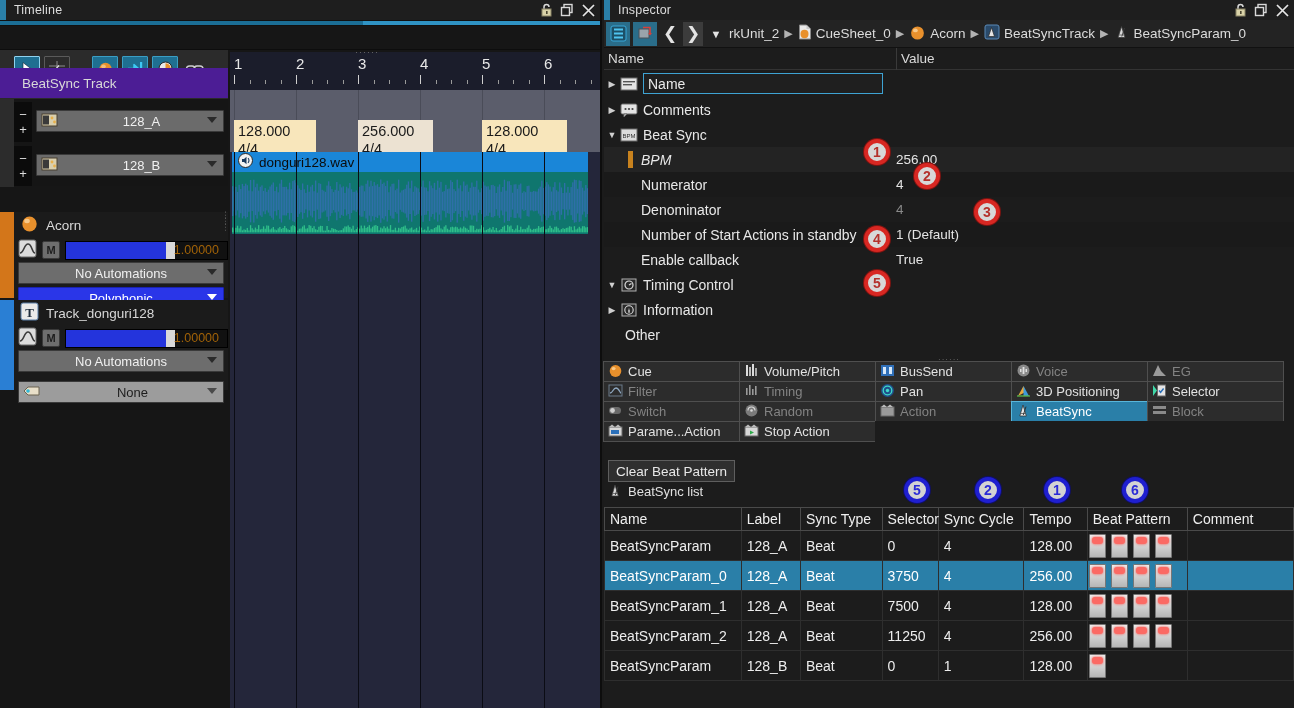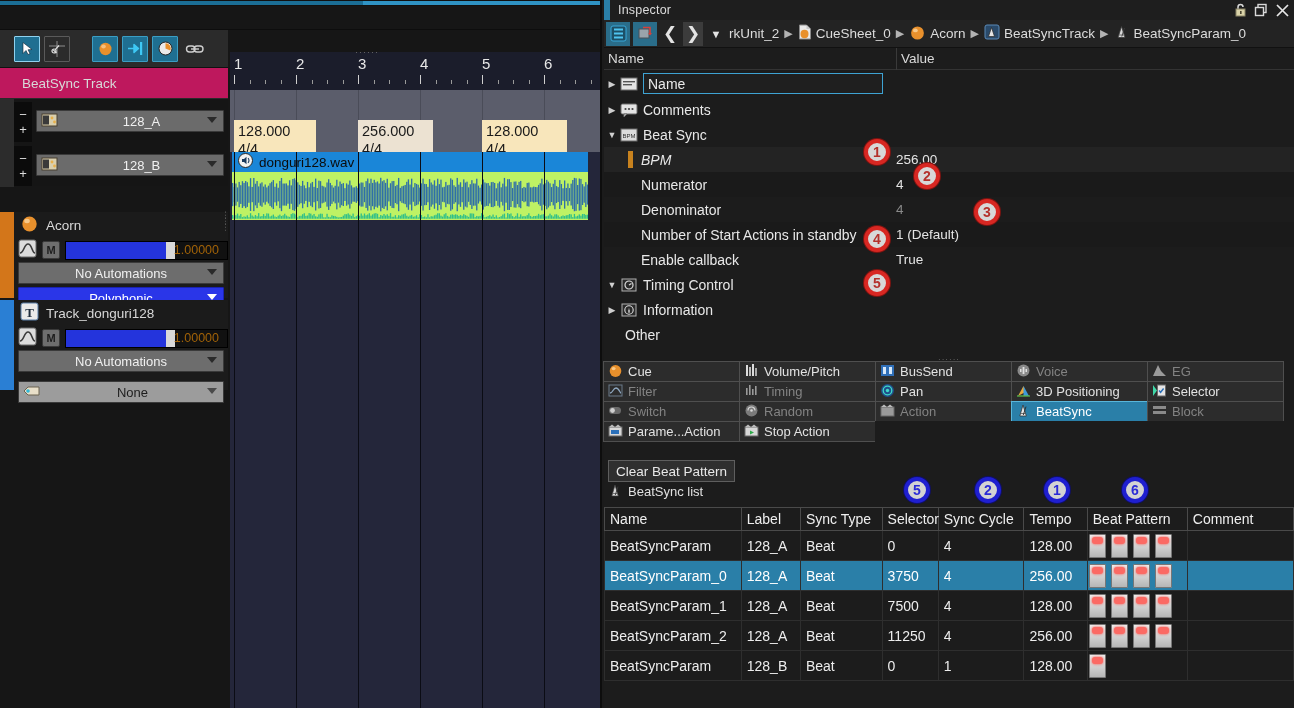--- a/index.html
+++ b/index.html
@@ -42,21 +42,21 @@
     border: 1px solid #5a5a5a; background: #2b2b2b; border-radius: 1px;
   }
   .tbtn.sel { background: #1f6f91; border-color: #8fd2ef; }
   .tbtn.noborder { border: none; background: transparent; }
   .tbtn.grpsel { background: #1f6f91; border: 1px solid #3a9ec4; }
   .tb-gap { width: 14px; }
 
   
   #tl-left { position:absolute; left:0; top:68px; width:228px; bottom:0; background:#161616; }
   #tl-track-title { height: 30px; display:flex; align-items:center; padding-left: 22px;
-      color:#d8d8d8; font-size: 13.5px; background:#be185d;}
+      color:#d8d8d8; font-size: 13.5px; background:#4c1d95;}
 
   .lane-strip { position:absolute; left:0; width:14px; }
   .pm-col { position:absolute; left:14px; width:18px; background:#0b0b0b; color:#ddd;
      display:flex; flex-direction:column; justify-content:center; align-items:center; font-size:13px; }
   .pm-col span{ line-height:15px; }
 
   .combo {
     flex:1; height: 22px; background: linear-gradient(#6e6e6e,#565656);
     border:1px solid #3a3a3a; display:flex; align-items:center; position:relative;
     color:#f0f0f0; font-size:13px; border-radius:1px;
@@ -95,21 +95,21 @@
 
   #tl-grid { position:absolute; left:0; top:38px; right:0; bottom:0; background:#5b5d6b; }
   .vline { position:absolute; top:0; bottom:0; width:1px; background:#4a4c58; }
   .tempo-cell {
     position:absolute; background:#f8e6bb; color:#1a1a1a; font-size:14.5px;
     padding:2px 4px 0 4px; line-height:18px;
   }
   .tempo-cell.pale { background:#ece2d2; }
   #tl-track-bg { position:absolute; left:0; right:0; top:100px; bottom:0; background:#24263a; }
   .tvline { position:absolute; top:0; bottom:0; width:1px; background:#0b0c14; }
-  #wav-clip { position:absolute; left:2px; right:12px; top:0; height:68px; background:#bef264; }
+  #wav-clip { position:absolute; left:2px; right:12px; top:0; height:82px; background:#0f766e; }
   #wav-head { height:20px; background:#1a86d8; display:flex; align-items:center; gap:6px; padding-left:6px;
      color:#0b0b0b; font-size:13.5px; }
   #wav-body { position:absolute; left:0; right:0; top:20px; bottom:0; overflow:hidden; }
 
   .grip-dots { position:absolute; color:#5d5d5d; font-size:9px; line-height:6px; letter-spacing:1px;}
 
   
   #inspector { position:absolute; left:604px; top:0; width:690px; height:708px; background:#1c1c1c; }
   #insp-bc { height:28px; background:#232323; display:flex; align-items:center; gap:3px; padding-left:2px;
      border-bottom:1px solid #111; overflow:hidden; white-space:nowrap;}
@@ -171,20 +171,44 @@
   .bp-key .led { position:absolute; left:2px; right:2px; top:2px; height:7px; border-radius:3px;
       background:#fb6a64; box-shadow:0 0 3px #ff4a42;}
 </style>
 </head>
 <body>
 
 <div id="root">
 
 <div id="timeline">
 
+  <div class="panel-title">
+    <div class="accent"></div>
+    <div class="ttl">Timeline</div>
+    <div class="win-btns">
+      <span>
+        <svg width="13" height="14" viewBox="0 0 13 14">
+              <path d="M4 6V4a2.5 2.5 0 0 1 5 0" fill="none" stroke="#d9d9d9" stroke-width="1.5"></path>
+              <rect x="2" y="6" width="9" height="7" fill="#d9d2a8" stroke="#8a8466"></rect>
+              <rect x="6" y="8" width="1.6" height="3" fill="#4a4530"></rect>
+            </svg>
+      </span>
+      <span>
+        <svg width="14" height="14" viewBox="0 0 14 14">
+              <rect x="4" y="1.5" width="8" height="8" fill="none" stroke="#d9d9d9" stroke-width="1.4"></rect>
+              <rect x="1.5" y="4.5" width="8" height="8" fill="#1e1e1e" stroke="#d9d9d9" stroke-width="1.4"></rect>
+            </svg>
+      </span>
+      <span>
+        <svg width="15" height="15" viewBox="0 0 15 15">
+              <path d="M2 2L13 13M13 2L2 13" stroke="#e6e6e6" stroke-width="1.7"></path>
+            </svg>
+      </span>
+    </div>
+  </div>
 
   <div id="tl-progress-wrap">
     <div id="tl-progress-a"></div>
     <div id="tl-progress-b"></div>
   </div>
   <div id="tl-blank"></div>
 
   <div id="tl-toolbar">
     <div class="tbtn sel">
       <svg width="15" height="15" viewBox="0 0 15 15">

